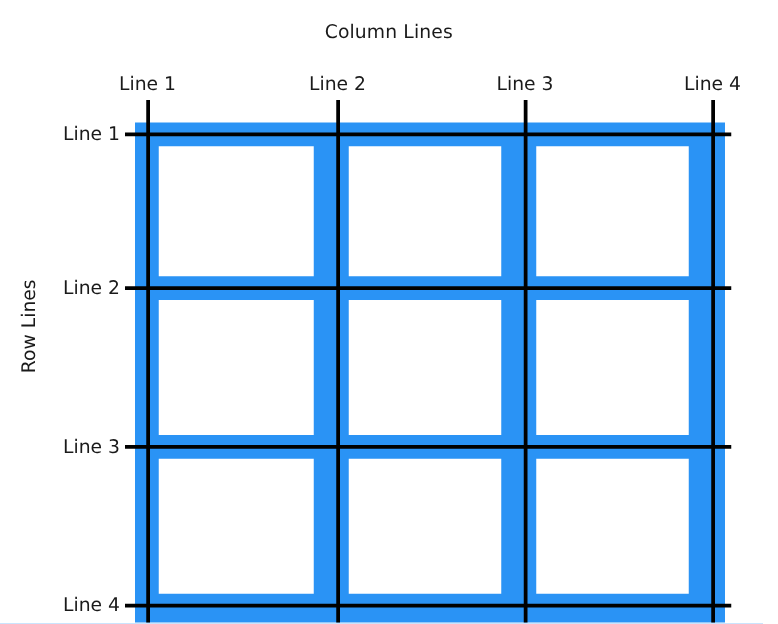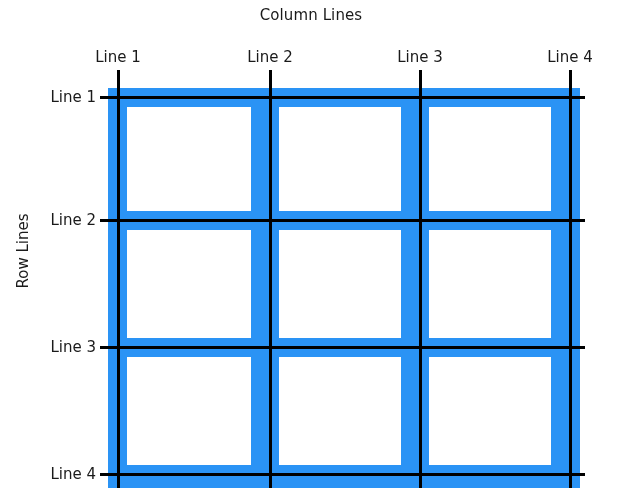--- a/index.html
+++ b/index.html
@@ -3,21 +3,21 @@
 <meta charset="utf-8">
 <style>
   html,body{margin:0;padding:0;}
   body{
     width:622px;height:499px;
     background:#ffffff;
     font-family:"DejaVu Sans", sans-serif;
     position:relative;
     overflow:hidden;
   }
-  #stage{position:absolute;left:0;top:2px;width:622px;height:392px;}
+  #stage{position:absolute;left:0;top:12px;width:622px;height:392px;}
 
   .title{
     position:absolute;
     left:0;right:0;
     top:4px;
     text-align:center;
     font-size:15px;
     color:#1a1a1a;
     letter-spacing:0.1px;
   }

